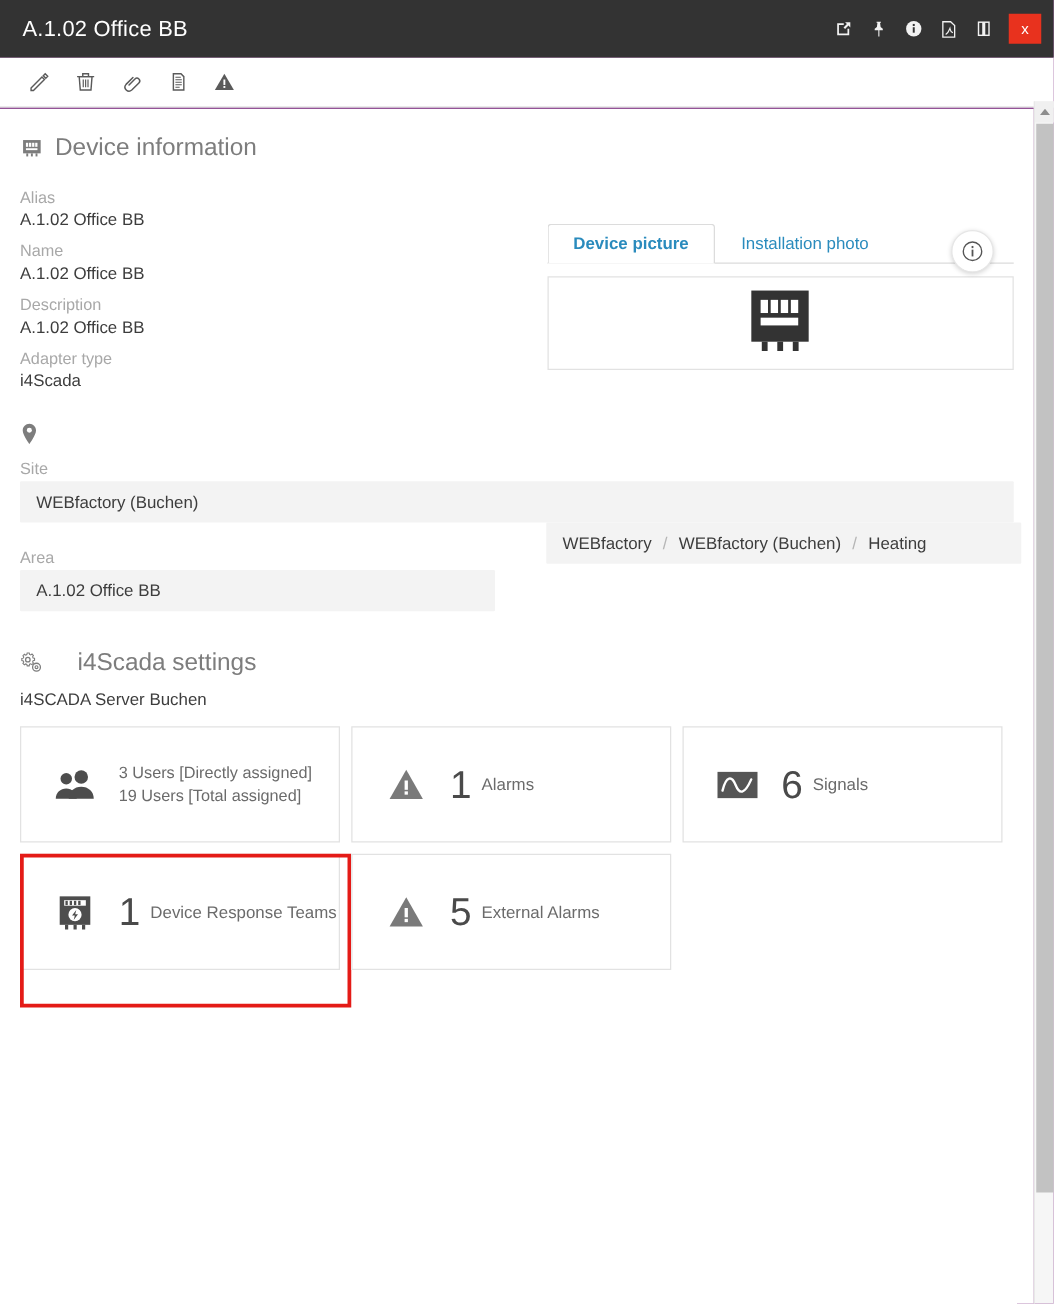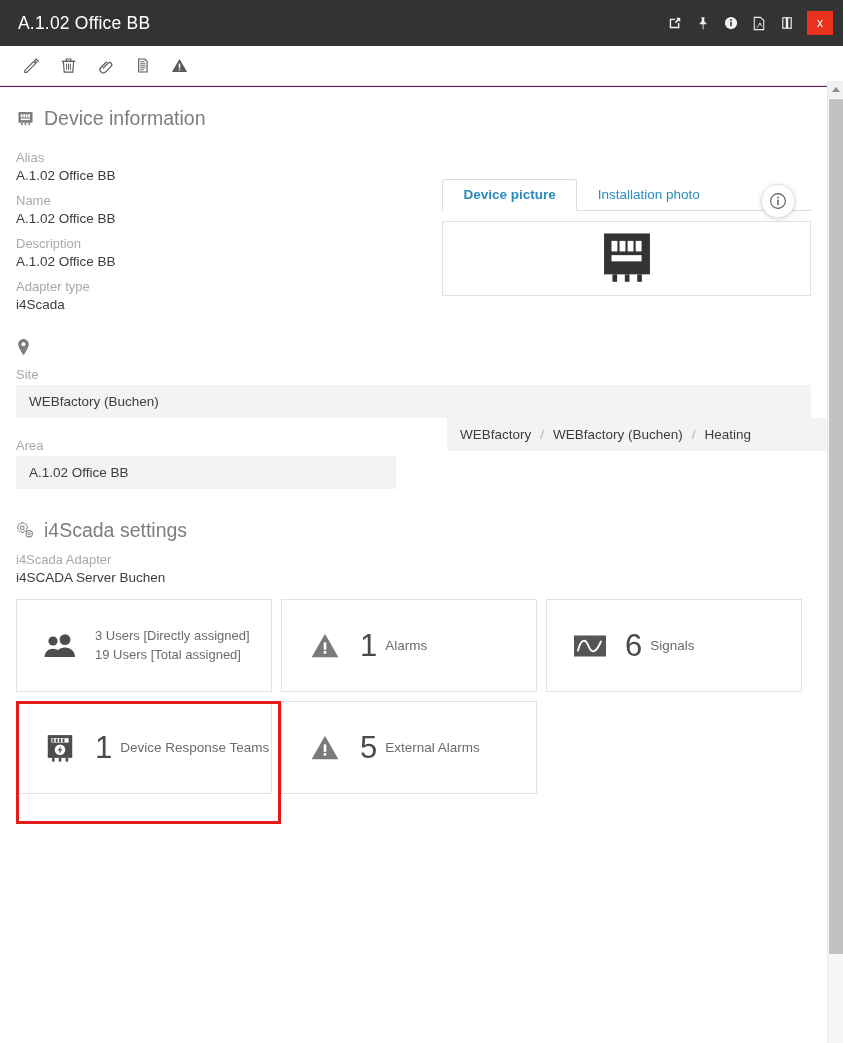--- a/index.html
+++ b/index.html
@@ -106,21 +106,21 @@
     margin-bottom: 3px;
   }
   .field-value {
     color: #3d3d3d;
     font-size: 13.5px;
     margin-bottom: 2px;
   }
 
   .two-col {
     display: flex;
-    gap: 16px;
+    gap: 6px;
   }
   .col-left { width: 410px; }
   .col-right { width: 385px; margin-left: 18px; }
 
   
   .box-field {
     background: #f3f3f3;
     height: 33px;
     display: flex;
     align-items: center;
@@ -442,33 +442,32 @@
         <div class="box-field half">
           <span>WEBfactory</span>
           <span class="crumb-sep">/</span>
           <span>WEBfactory (Buchen)</span>
           <span class="crumb-sep">/</span>
           <span>Heating</span>
         </div>
       </div>
     </div>
 
-    <div class="section-head" style="margin-top:30px;">
+    <div class="section-head" style="margin-top:30px;gap:18px;">
       <span class="sh-icon">
         <svg width="19" height="19" viewBox="0 0 20 20" aria-hidden="true">
           <path d="M8 2.1l.35 1.5 1.2.5 1.3-.85 1.5 1.5-.85 1.3.5 1.2 1.5.35v2.1l-1.5.35-.5 1.2.85 1.3-1.5 1.5-1.3-.85-1.2.5L8 15.4H5.9l-.35-1.5-1.2-.5-1.3.85-1.5-1.5.85-1.3-.5-1.2-1.5-.35V7.8l1.5-.35.5-1.2-.85-1.3 1.5-1.5 1.3.85 1.2-.5L5.9 2.1z" fill="none" stroke="currentColor" stroke-width="1.1" transform="translate(1.2,-0.3) scale(0.82)"></path>
           <circle cx="6.6" cy="7.1" r="1.9" fill="none" stroke="currentColor" stroke-width="1.1"></circle>
           <circle cx="13.9" cy="13.4" r="3.3" fill="none" stroke="currentColor" stroke-width="1.1"></circle>
           <circle cx="13.9" cy="13.4" r="1.2" fill="none" stroke="currentColor" stroke-width="1"></circle>
         </svg>
       </span>
       <span>i4Scada settings</span>
     </div>
 
-    <div class="field-label">i4Scada Adapter</div>
     <div class="field-value">i4SCADA Server Buchen</div>
 
     <div class="cards">
 
       <div class="card-slot">
         <div class="card">
           <div class="card-icon">
             <svg width="34" height="28" viewBox="0 0 34 28" aria-hidden="true">
               <circle cx="10" cy="9" r="4.6" fill="#4d4d4d"></circle>
               <path d="M1.6 25c0-4.9 3.8-8.2 8.4-8.2s8.4 3.3 8.4 8.2z" fill="#4d4d4d"></path>

